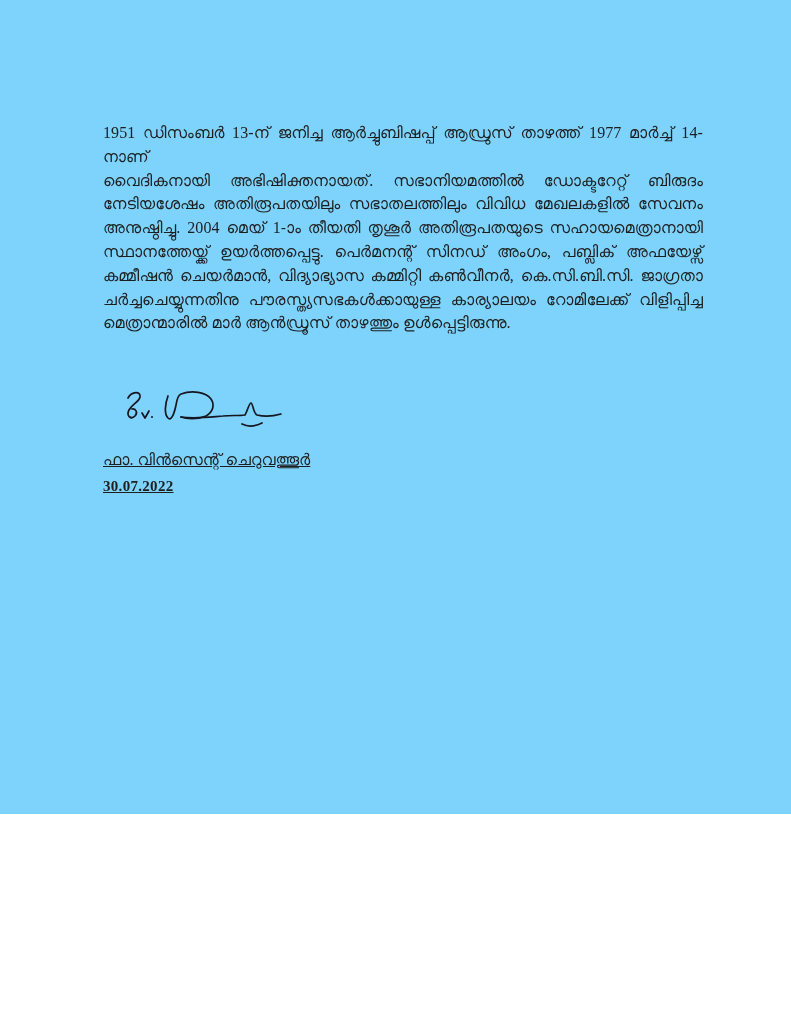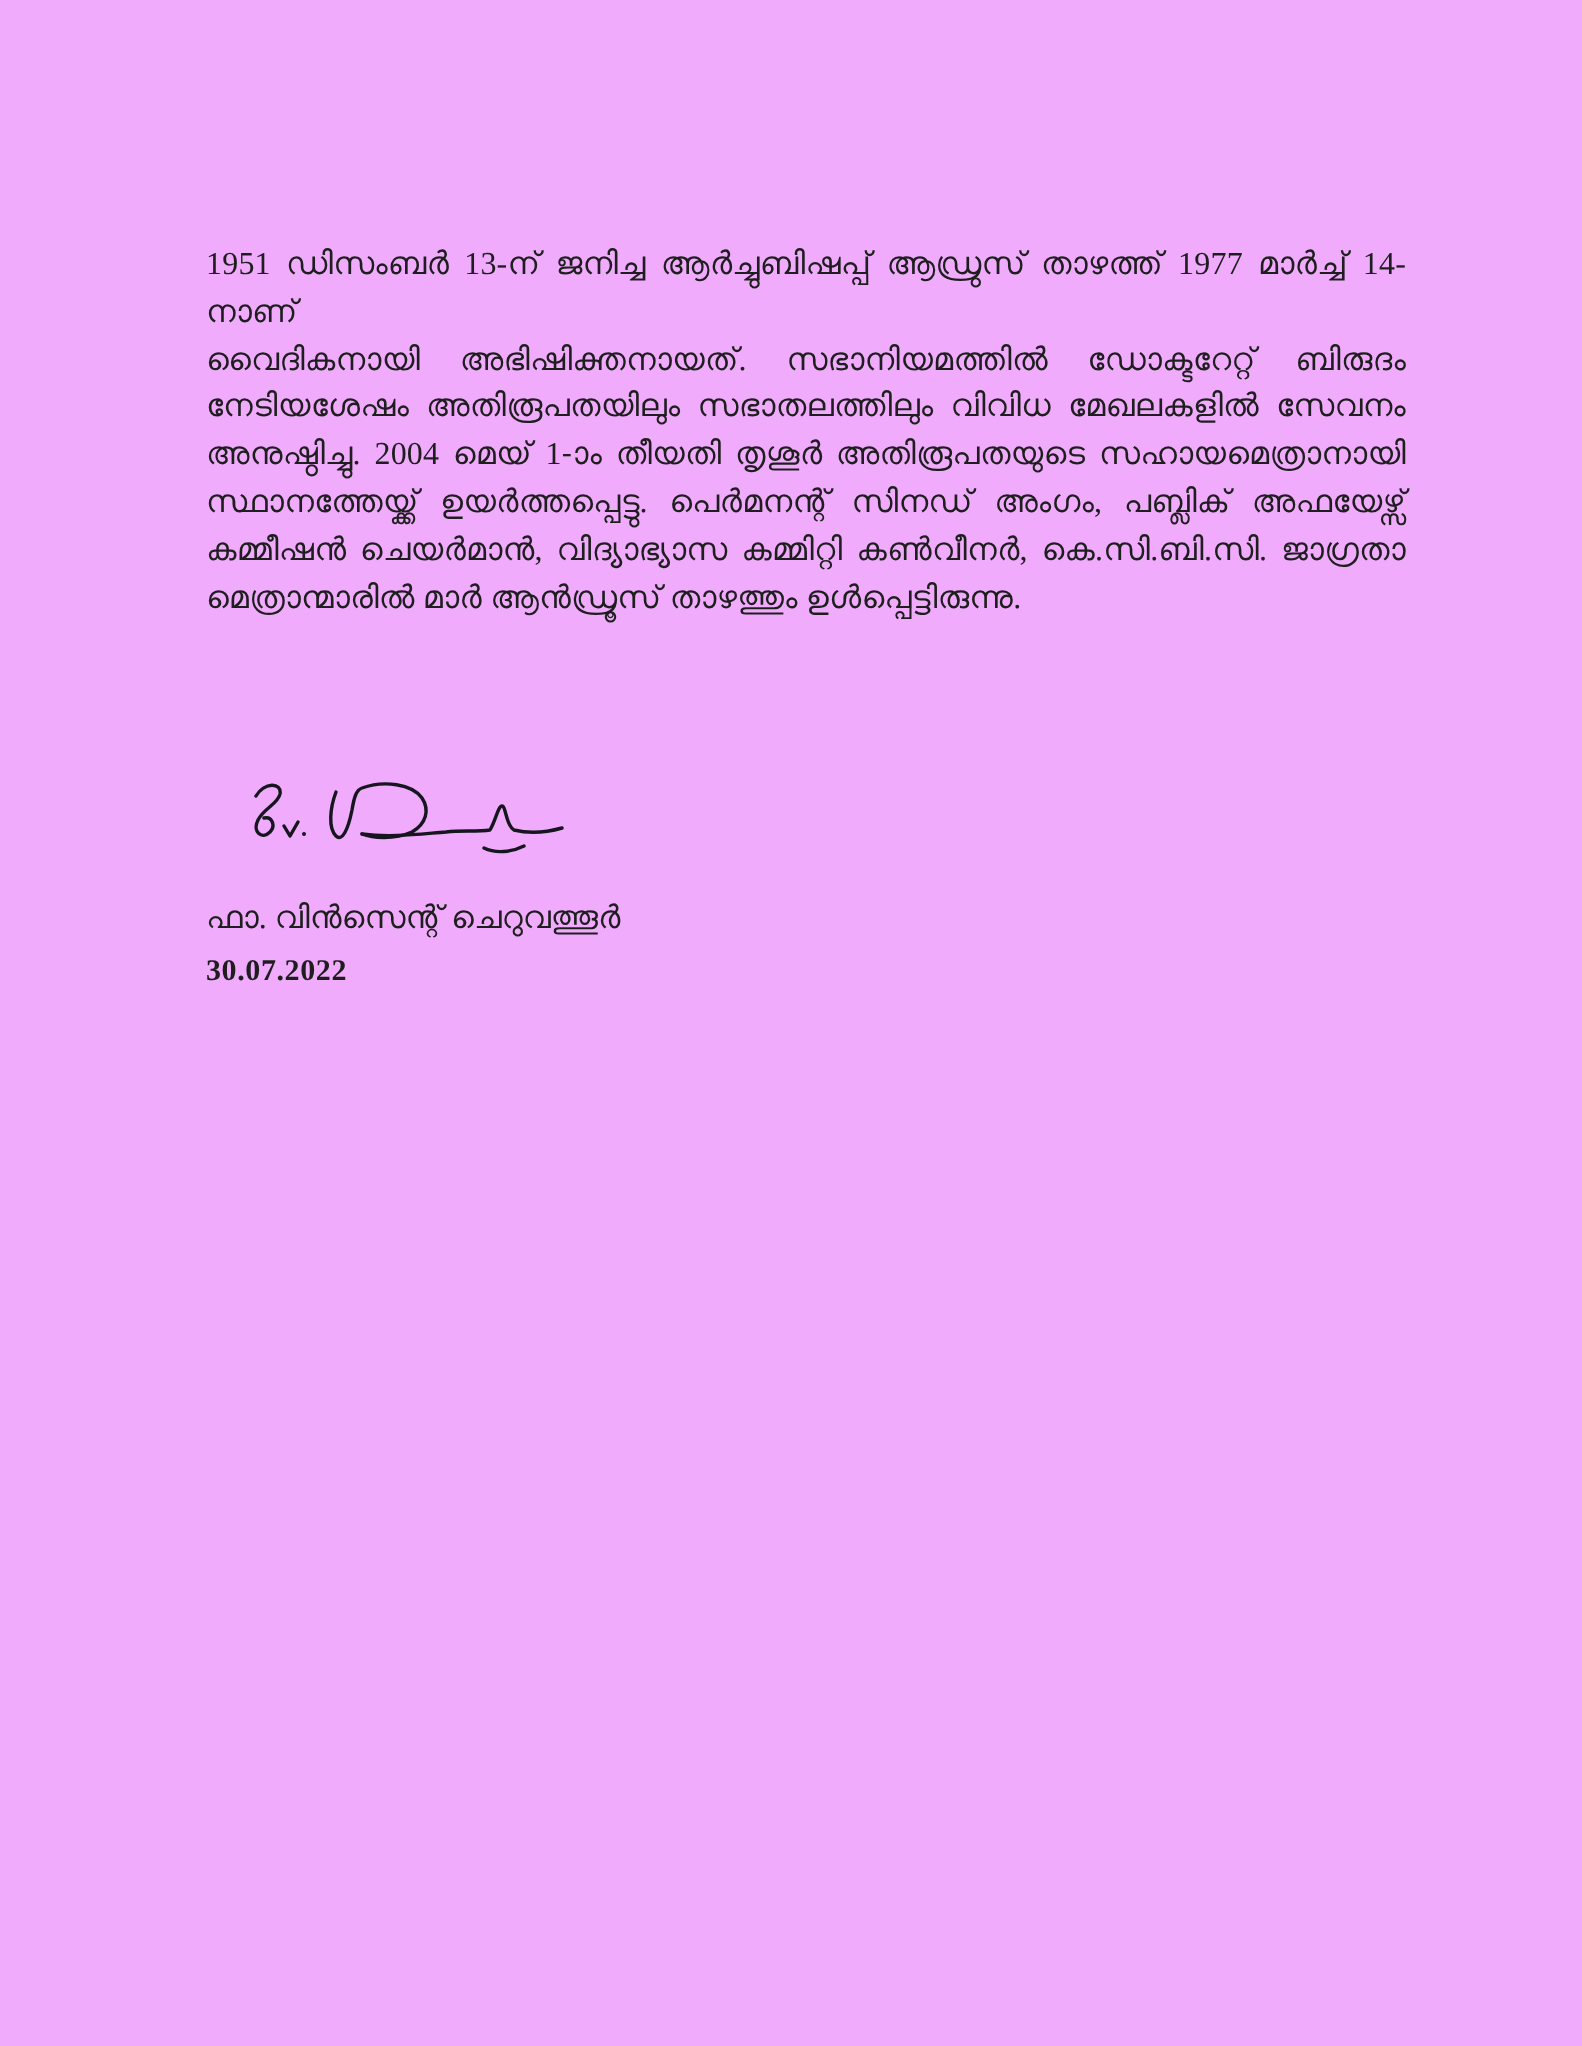--- a/index.html
+++ b/index.html
@@ -3,22 +3,22 @@
 <meta charset="utf-8">
 <style>
   html, body {
     margin: 0;
     padding: 0;
     background: #ffffff;
   }
   .page {
     position: relative;
     width: 791px;
-    height: 1023px;
-    background: #f0abfc;
+    height: 814px;
+    background: #7dd3fc;
     font-family: "Liberation Serif", "DejaVu Serif", serif;
     color: #1e1e1e;
     overflow: hidden;
   }
   .paragraph {
     position: absolute;
     left: 103px;
     top: 121px;
     width: 600px;
     font-size: 16px;
@@ -46,40 +46,42 @@
     width: 100%;
     height: 100%;
   }
   .closing {
     position: absolute;
     left: 103px;
     top: 448px;
     font-size: 16px;
     line-height: 24.5px;
     white-space: nowrap;
+    text-decoration: underline;
   }
   .closing .date {
     font-weight: bold;
     font-size: 15px;
     letter-spacing: 0.3px;
     margin-top: 1px;
   }
 </style>
 </head>
 <body>
 
 <div class="page">
 
   <div class="paragraph">
     <div class="jline">1951 ഡിസംബർ 13-ന് ജനിച്ച ആർച്ചുബിഷപ്പ് ആഡ്രുസ് താഴത്ത് 1977 മാർച്ച് 14-നാണ്</div>
     <div class="jline">വൈദികനായി അഭിഷിക്തനായത്. സഭാനിയമത്തിൽ ഡോക്ടറേറ്റ് ബിരുദം</div>
     <div class="jline">നേടിയശേഷം അതിരൂപതയിലും സഭാതലത്തിലും വിവിധ മേഖലകളിൽ സേവനം</div>
     <div class="jline">അനുഷ്ഠിച്ചു. 2004 മെയ് 1-ാം തീയതി തൃശൂർ അതിരൂപതയുടെ സഹായമെത്രാനായി</div>
     <div class="jline">സ്ഥാനത്തേയ്ക്ക് ഉയർത്തപ്പെട്ടു. പെർമനന്റ് സിനഡ് അംഗം, പബ്ലിക് അഫയേഴ്സ്</div>
     <div class="jline">കമ്മീഷൻ ചെയർമാൻ, വിദ്യാഭ്യാസ കമ്മിറ്റി കൺവീനർ, കെ.സി.ബി.സി. ജാഗ്രതാ</div>
+    <div class="jline">ചർച്ചചെയ്യുന്നതിനു പൗരസ്ത്യസഭകൾക്കായുള്ള കാര്യാലയം റോമിലേക്ക് വിളിപ്പിച്ച</div>
     <div class="lastline">മെത്രാന്മാരിൽ മാർ ആൻഡ്രൂസ് താഴത്തും ഉൾപ്പെട്ടിരുന്നു.</div>
   </div>
 
   <div class="signature">
     <svg viewBox="0 0 170 47" xmlns="http://www.w3.org/2000/svg">
       <g fill="none" stroke="#16161f" stroke-width="1.7" stroke-linecap="round" stroke-linejoin="round">
 
         <path d="M13,12 C17,5 26,5 25,11 C24,16 17,18 14,24 C11,30 16,34 20,30 C23,27 21,22 17,23"></path>
         <path d="M27,27 l3,5 l4,-7"></path>
         <circle cx="37" cy="31" r="1" fill="#16161f" stroke="none"></circle>

